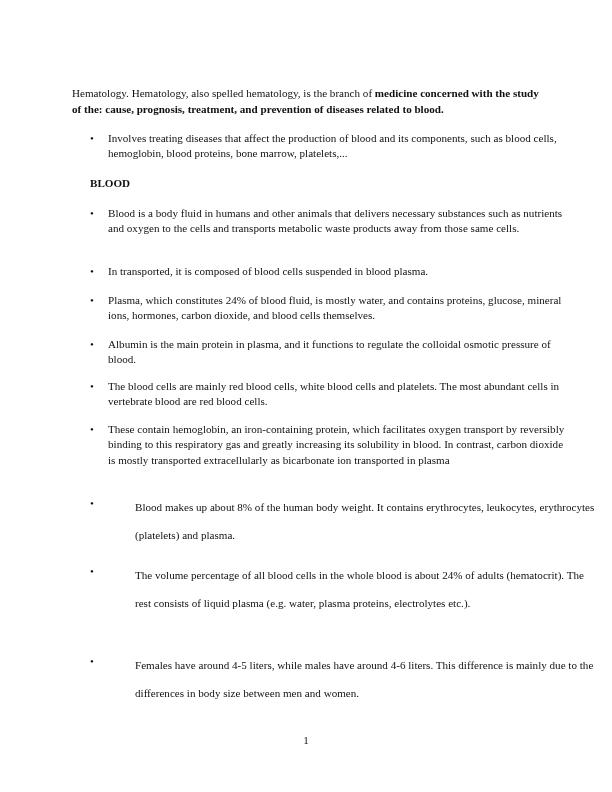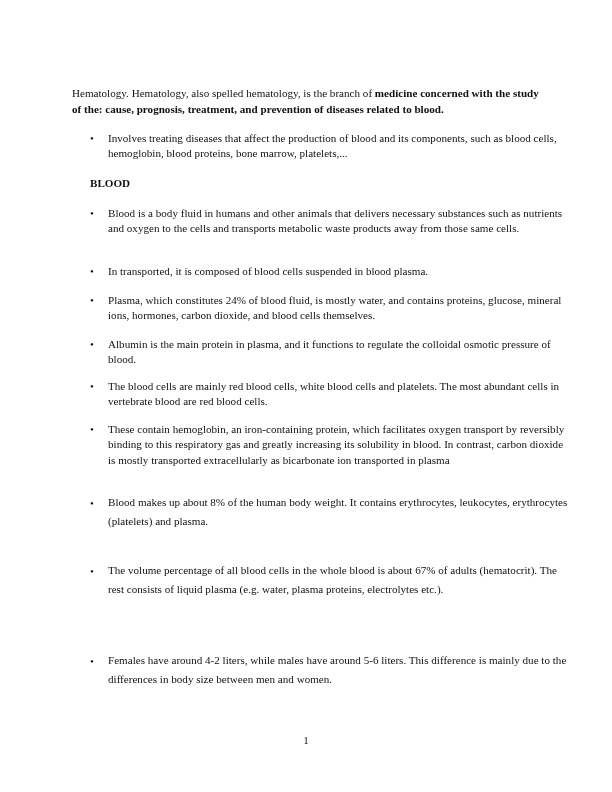--- a/index.html
+++ b/index.html
@@ -4,21 +4,21 @@
 <style>
   html, body { margin: 0; padding: 0; background: #ffffff; }
   body { width: 612px; height: 792px; position: relative; overflow: hidden;
          font-family: "Liberation Serif", serif; color: #111; font-size: 11.1px; }
   .page { position: absolute; left: 0; top: 16px; width: 612px; height: 792px; }
   .intro { position: absolute; left: 72px; top: 70px; width: 470px; line-height: 15.6px; }
   .intro b { font-weight: bold; }
   .bullet { position: absolute; left: 90px; width: 480px; line-height: 15.3px; }
   .bullet .dot { position: absolute; left: 0; top: 0; font-size: 11px; }
   .bullet .txt { position: absolute; left: 18px; width: 462px; }
-  .bullet.wide .txt { line-height: 19px; top: -3px; }
+  .bullet.wide .txt { line-height: 28px; top: -3px; margin-left: 27px; }
   .heading { position: absolute; left: 90px; top: 161px; font-weight: bold; }
   .pagenum { position: absolute; left: 0; width: 612px; top: 718px; text-align: center; }
 </style>
 </head>
 <body>
 
 <div class="page">
 
   <div class="intro"><span>Hematology. Hematology, also spelled hematology, is the branch of </span><b>medicine concerned with the study of the: cause, prognosis, treatment, and prevention of diseases related to blood.</b></div>
 
@@ -59,22 +59,22 @@
     <span class="txt">These contain hemoglobin, an iron-containing protein, which facilitates oxygen transport by reversibly binding to this respiratory gas and greatly increasing its solubility in blood. In contrast, carbon dioxide is mostly transported extracellularly as bicarbonate ion transported in plasma</span>
   </div>
 
   <div class="bullet wide" style="top:480px;">
     <span class="dot">•</span>
     <span class="txt">Blood makes up about 8% of the human body weight. It contains erythrocytes, leukocytes, erythrocytes (platelets) and plasma.</span>
   </div>
 
   <div class="bullet wide" style="top:548px;">
     <span class="dot">•</span>
-    <span class="txt">The volume percentage of all blood cells in the whole blood is about 67% of adults (hematocrit). The rest consists of liquid plasma (e.g. water, plasma proteins, electrolytes etc.).</span>
+    <span class="txt">The volume percentage of all blood cells in the whole blood is about 24% of adults (hematocrit). The rest consists of liquid plasma (e.g. water, plasma proteins, electrolytes etc.).</span>
   </div>
 
   <div class="bullet wide" style="top:638px;">
     <span class="dot">•</span>
-    <span class="txt">Females have around 4-2 liters, while males have around 5-6 liters. This difference is mainly due to the differences in body size between men and women.</span>
+    <span class="txt">Females have around 4-5 liters, while males have around 4-6 liters. This difference is mainly due to the differences in body size between men and women.</span>
   </div>
 
   <div class="pagenum">1</div>
 </div>
 
 </body></html>

